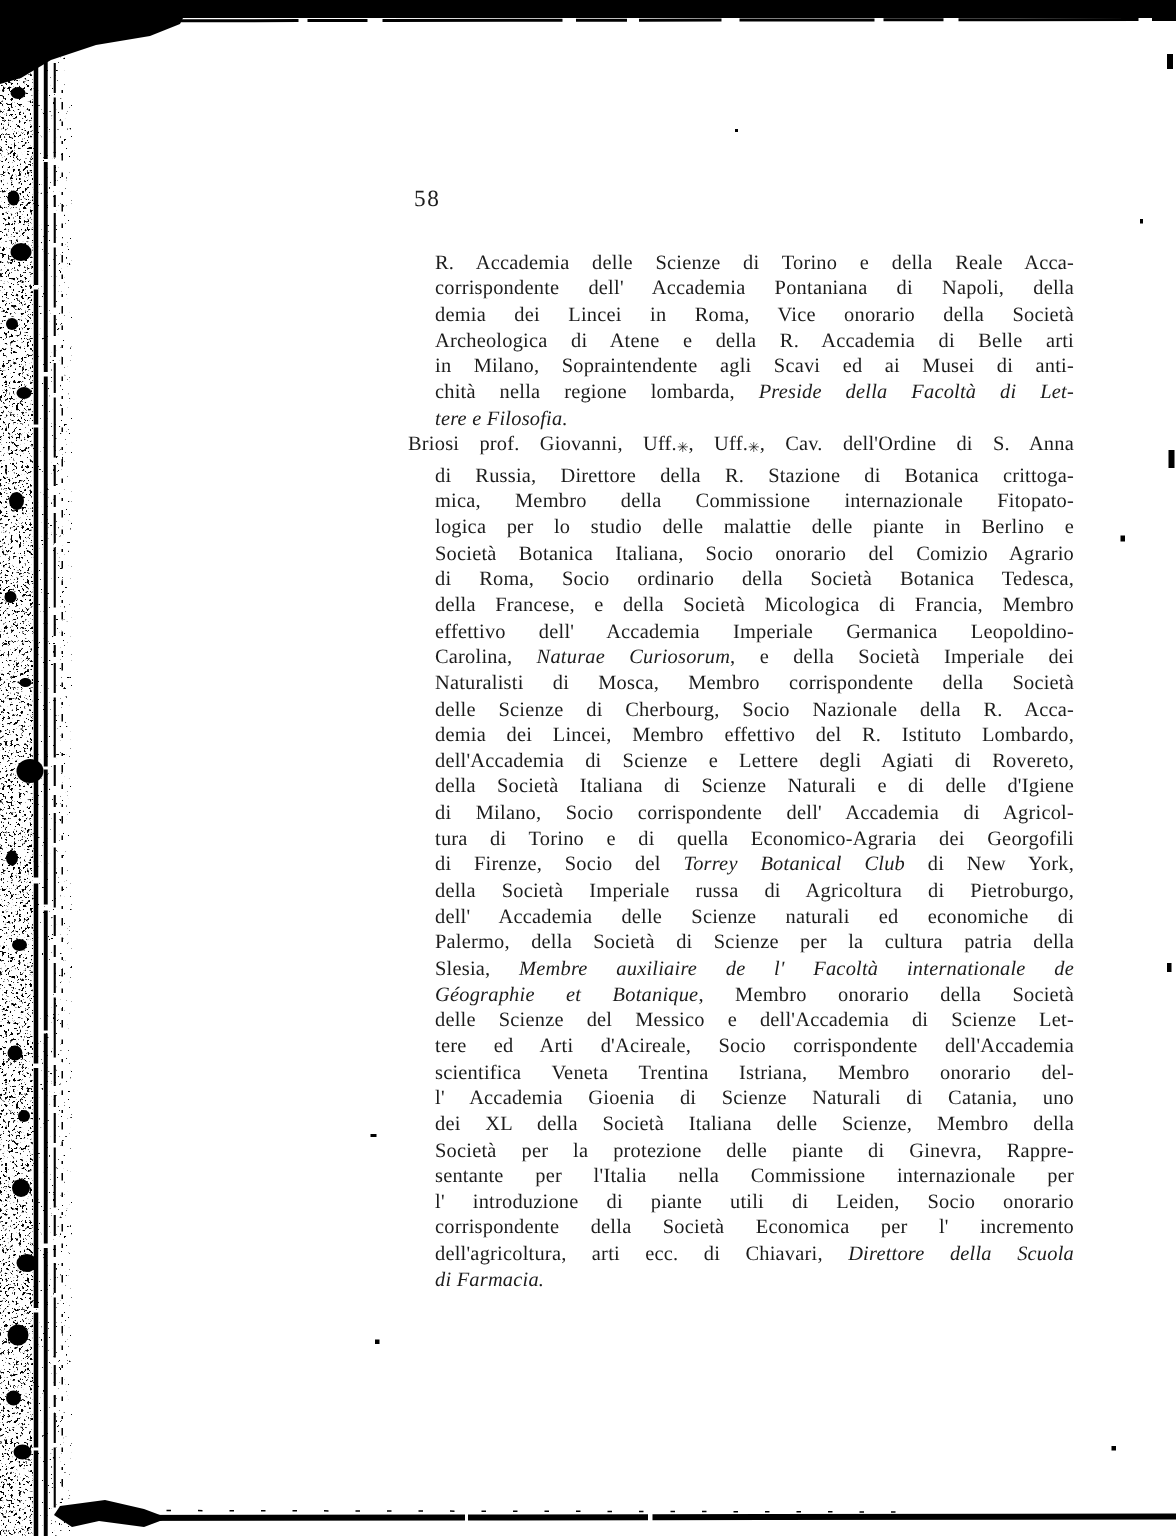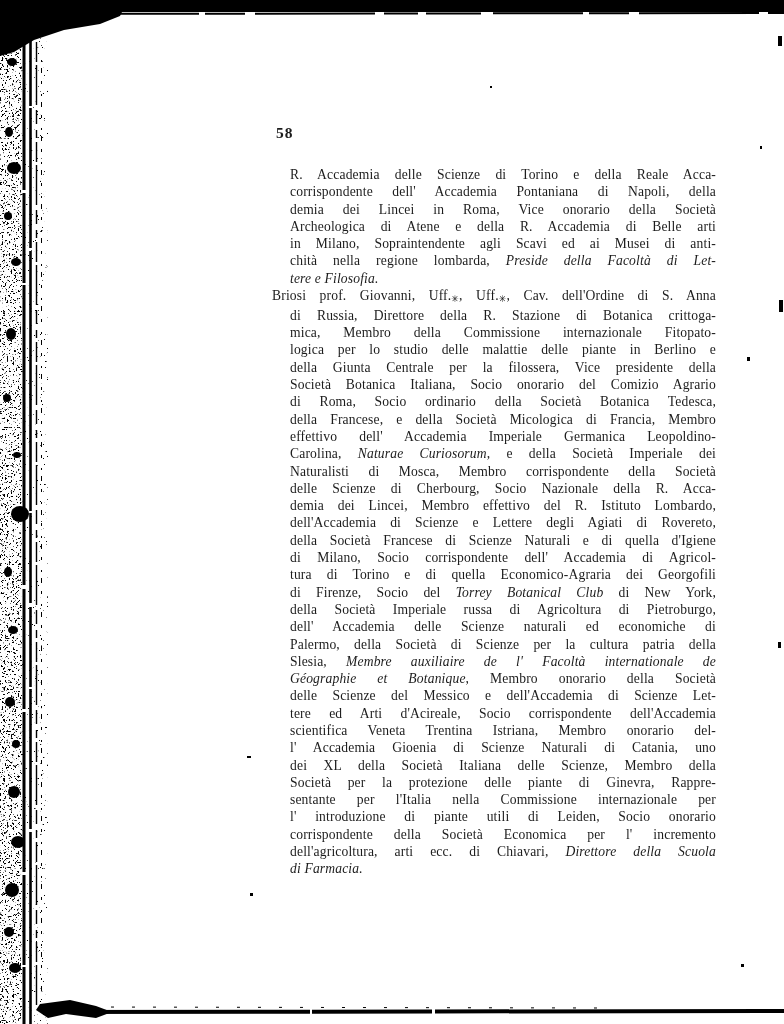--- a/index.html
+++ b/index.html
@@ -7,21 +7,21 @@
     position:relative;
     width:784px;height:1024px;
     background:#ffffff;
     overflow:hidden;
     font-family:"Liberation Serif","DejaVu Serif",serif;
     color:#1c1c1c;
   }
   .artifacts{position:absolute;left:0;top:0;width:784px;height:1024px;pointer-events:none;}
   .pagenum{
     position:absolute;left:276px;top:124px;
-    font-size:15.5px;letter-spacing:1px;font-weight:700;
+    font-size:15.5px;letter-spacing:1px;font-weight:400;
   }
   .textblock{
     position:absolute;left:272px;top:166px;width:444px;
     font-size:13.6px;line-height:17.3px;letter-spacing:0.15px;
   }
   .entry{padding-left:18px;}
   .line{text-align:justify;text-align-last:justify;white-space:normal;}
   .line.last{text-align-last:left;}
   .line.hang{text-indent:-18px;}
   .bd{font-weight:400;}
@@ -103,31 +103,30 @@
         <div class="line"><span class="">Archeologica di Atene e della R. Accademia di Belle arti</span></div>
         <div class="line"><span class="">in Milano, Sopraintendente agli Scavi ed ai Musei di anti-</span></div>
         <div class="line"><span class="">chità nella regione lombarda, </span><span class="it">Preside della Facoltà di Let-</span></div>
         <div class="line last"><span class="it">tere e Filosofia.</span></div>
       </div>
       <div class="entry">
         <div class="line hang"><span class="bd">Briosi prof. Giovanni</span><span class="">, Uff.</span><span class="sym">✳</span><span class="">, Uff.</span><span class="sym">✳</span><span class="">, Cav. dell'Ordine di S. Anna</span></div>
         <div class="line"><span class="">di Russia, Direttore della R. Stazione di Botanica crittoga-</span></div>
         <div class="line"><span class="">mica, Membro della Commissione internazionale Fitopato-</span></div>
         <div class="line"><span class="">logica per lo studio delle malattie delle piante in Berlino e</span></div>
-        <div class="line"><span class="">della Giunta Centrale per la filossera, Vice presidente della</span></div>
         <div class="line"><span class="">Società Botanica Italiana, Socio onorario del Comizio Agrario</span></div>
         <div class="line"><span class="">di Roma, Socio ordinario della Società Botanica Tedesca,</span></div>
         <div class="line"><span class="">della Francese, e della Società Micologica di Francia, Membro</span></div>
         <div class="line"><span class="">effettivo dell' Accademia Imperiale Germanica Leopoldino-</span></div>
         <div class="line"><span class="">Carolina, </span><span class="it">Naturae Curiosorum</span><span class="">, e della Società Imperiale dei</span></div>
         <div class="line"><span class="">Naturalisti di Mosca, Membro corrispondente della Società</span></div>
         <div class="line"><span class="">delle Scienze di Cherbourg, Socio Nazionale della R. Acca-</span></div>
         <div class="line"><span class="">demia dei Lincei, Membro effettivo del R. Istituto Lombardo,</span></div>
         <div class="line"><span class="">dell'Accademia di Scienze e Lettere degli Agiati di Rovereto,</span></div>
-        <div class="line"><span class="">della Società Francese di Scienze Naturali e di quella d'Igiene</span></div>
+        <div class="line"><span class="">della Società Italiana di Scienze Naturali e di delle d'Igiene</span></div>
         <div class="line"><span class="">di Milano, Socio corrispondente dell' Accademia di Agricol-</span></div>
         <div class="line"><span class="">tura di Torino e di quella Economico-Agraria dei Georgofili</span></div>
         <div class="line"><span class="">di Firenze, Socio del </span><span class="it">Torrey Botanical Club</span><span class=""> di New York,</span></div>
         <div class="line"><span class="">della Società Imperiale russa di Agricoltura di Pietroburgo,</span></div>
         <div class="line"><span class="">dell' Accademia delle Scienze naturali ed economiche di</span></div>
         <div class="line"><span class="">Palermo, della Società di Scienze per la cultura patria della</span></div>
         <div class="line"><span class="">Slesia, </span><span class="it">Membre auxiliaire de l' Facoltà internationale de</span></div>
         <div class="line"><span class="it">Géographie et Botanique</span><span class="">, Membro onorario della Società</span></div>
         <div class="line"><span class="">delle Scienze del Messico e dell'Accademia di Scienze Let-</span></div>
         <div class="line"><span class="">tere ed Arti d'Acireale, Socio corrispondente dell'Accademia</span></div>

